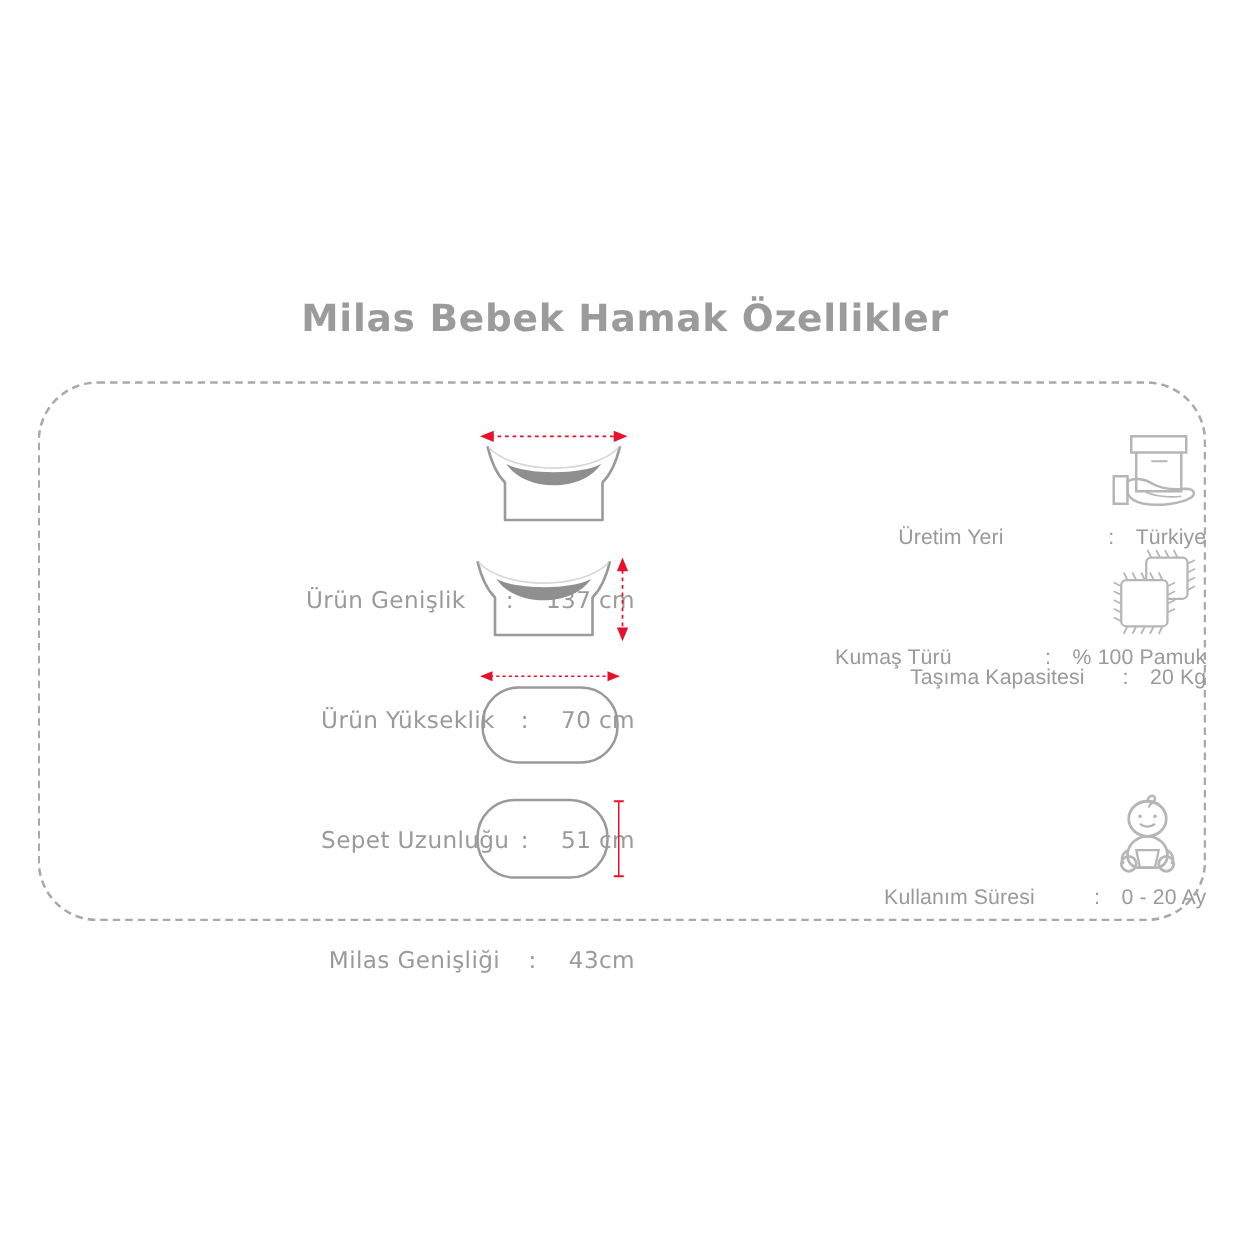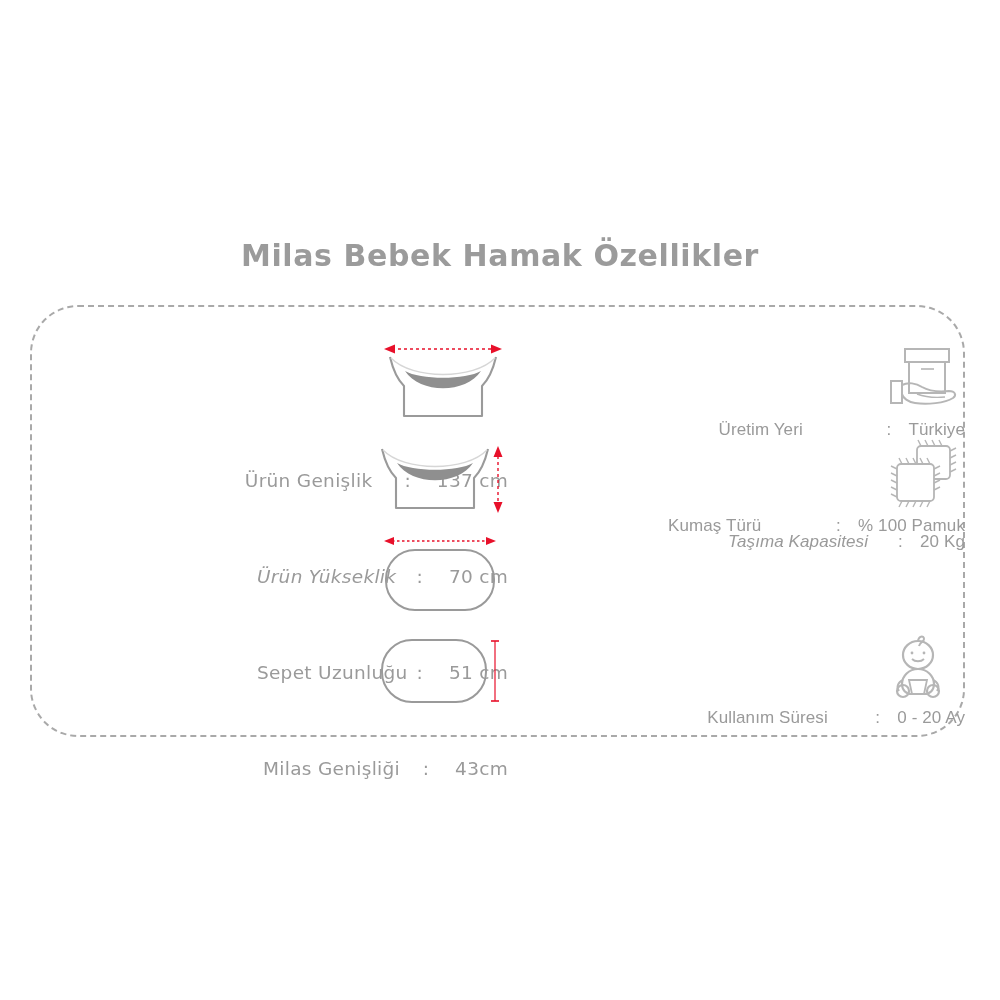--- a/index.html
+++ b/index.html
@@ -84,21 +84,21 @@
     letter-spacing: 0.3px;
     white-space: nowrap;
   }
   .text-left .lbl   { display: inline-block; }
   .text-left .colon { display: inline-block; text-align: center; }
   .text-left .val   { display: inline-block; }
 
   
   .r1 .lbl { width: 152px; }
   .r1 .colon { width: 22px; }
-  .r2 .lbl { width: 152px; font-style: italic; }
+  .r2 .lbl { width: 152px; }
   .r2 .colon { width: 22px; }
   .r3 .lbl { width: 152px; }
   .r3 .colon { width: 22px; }
   .r4 .lbl { width: 152px; }
   .r4 .colon { width: 22px; }
   .text-left .val { padding-left: 18px; }
 
   .text-right {
     display: flex;
     align-items: baseline;
@@ -106,21 +106,21 @@
     font-size: 17px;
     color: #9a9a9a;
     letter-spacing: 0.1px;
     white-space: nowrap;
   }
   .text-right .lbl   { display: inline-block; }
   .text-right .colon { display: inline-block; width: 16px; }
   .text-right .val   { display: inline-block; padding-left: 6px; }
   .q1 .lbl { width: 168px; }
   .q2 .lbl { width: 168px; }
-  .q3 .lbl { width: 170px; font-style: italic; }
+  .q3 .lbl { width: 170px; }
   .q4 .lbl { width: 168px; }
 
   .kg-text {
     font-family: "Liberation Sans", sans-serif;
     font-size: 15px;
     font-weight: bold;
     fill: #ffffff;
   }
 </style>
 </head>

